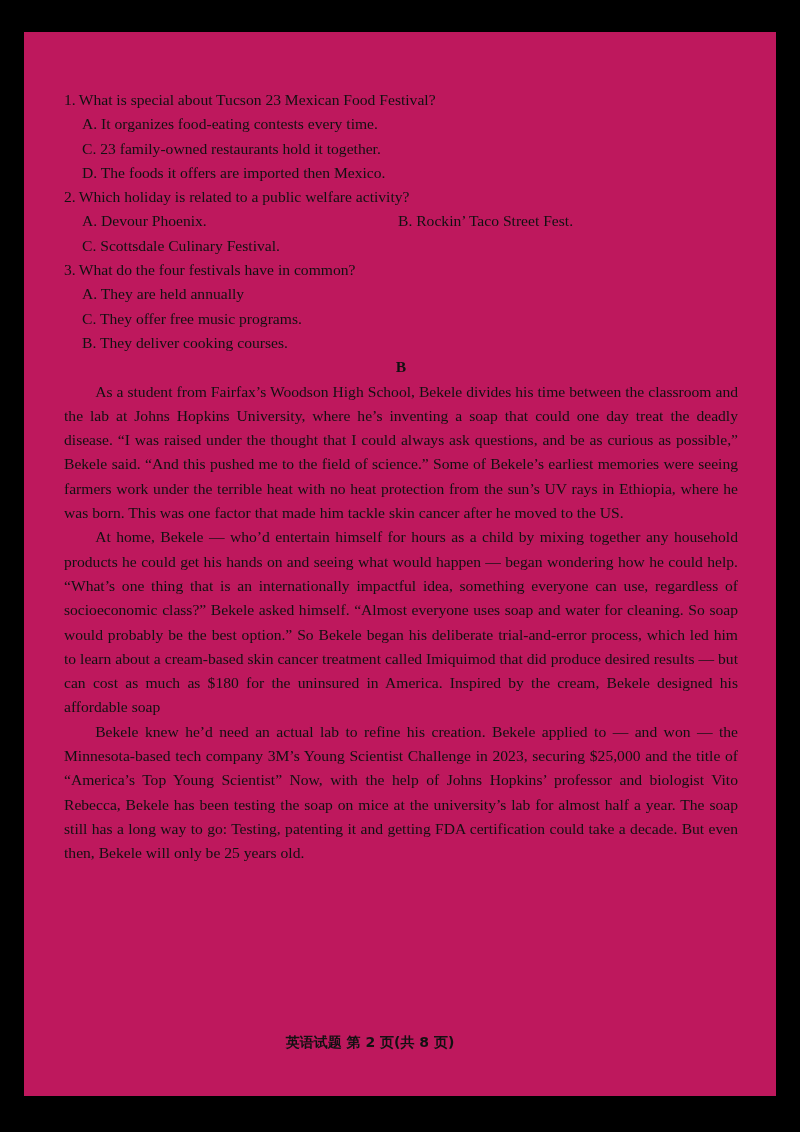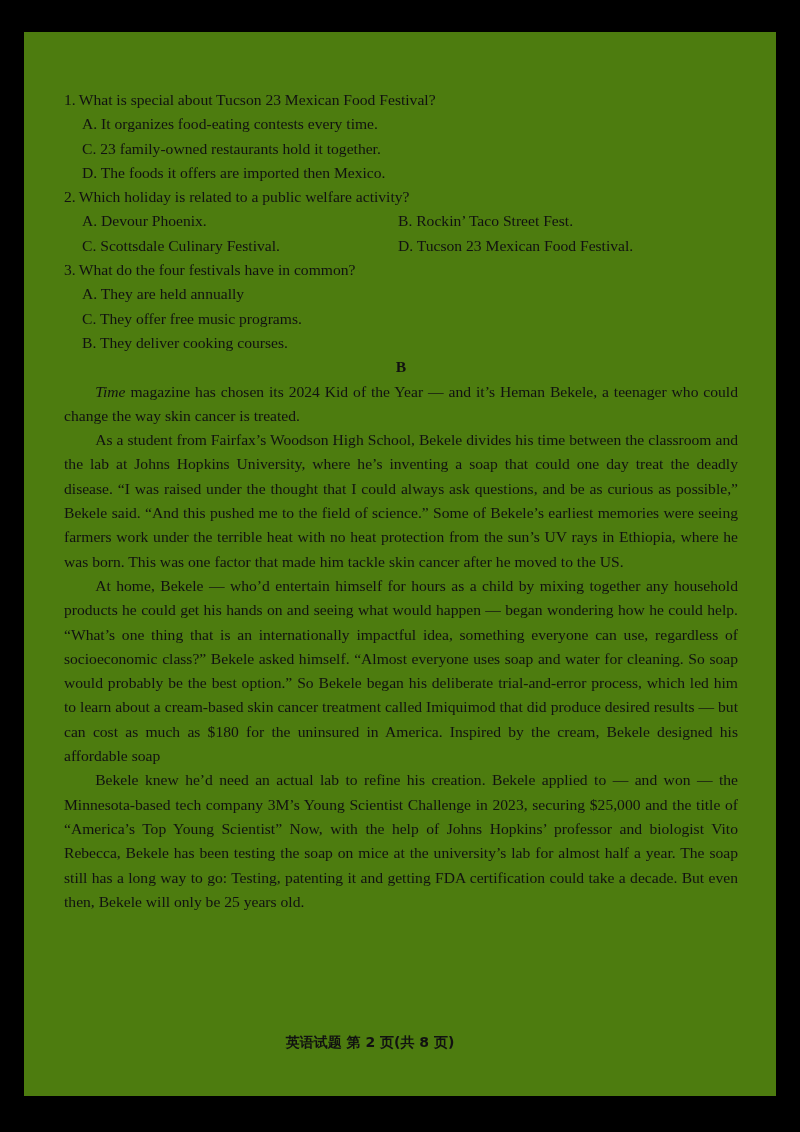--- a/index.html
+++ b/index.html
@@ -12,21 +12,21 @@
       height: 1132px;
       position: relative;
       overflow: hidden;
     }
     .page {
       position: absolute;
       left: 24px;
       top: 32px;
       width: 752px;
       height: 1064px;
-      background: #4d7c0f;
+      background: #be185d;
       font-family: "Liberation Serif", "DejaVu Serif", serif;
       color: #111;
     }
     .content {
       position: absolute;
       left: 40px;
       top: 56px;
       width: 674px;
       font-size: 15.6px;
       line-height: 24.3px;
@@ -88,34 +88,32 @@
       <p class="opt"><span>C.</span> <span>23 family-owned restaurants hold it together.</span></p>
       <p class="opt"><span>D.</span> <span>The foods it offers are imported then Mexico.</span></p>
     </div>
 
     <div>
       <p class="q-stem"><span class="q-num">2.</span><span>Which holiday is related to a public welfare activity?</span></p>
       <div class="opt-grid">
         <p class="opt"><span>A.</span> <span>Devour Phoenix.</span></p>
         <p class="opt"><span>B.</span> <span>Rockin’ Taco Street Fest.</span></p>
         <p class="opt"><span>C.</span> <span>Scottsdale Culinary Festival.</span></p>
-        <p class="opt"><span>D.</span> <span>Tucson 23 Mexican Food Festival.</span></p>
       </div>
     </div>
 
     <div>
       <p class="q-stem"><span class="q-num">3.</span><span>What do the four festivals have in common?</span></p>
       <p class="opt"><span>A.</span> <span>They are held annually</span></p>
       <p class="opt"><span>C.</span> <span>They offer free music programs.</span></p>
       <p class="opt"><span>B.</span> <span>They deliver cooking courses.</span></p>
     </div>
 
     <div>
       <p class="section-title">B</p>
-      <p class="para"><i>Time</i><span> magazine has chosen its 2024 Kid of the Year — and it’s Heman Bekele, a teenager who could change the way skin cancer is treated.</span></p>
       <p class="para">As a student from Fairfax’s Woodson High School, Bekele divides his time between the classroom and the lab at Johns Hopkins University, where he’s inventing a soap that could one day treat the deadly disease. “I was raised under the thought that I could always ask questions, and be as curious as possible,” Bekele said. “And this pushed me to the field of science.” Some of Bekele’s earliest memories were seeing farmers work under the terrible heat with no heat protection from the sun’s UV rays in Ethiopia, where he was born. This was one factor that made him tackle skin cancer after he moved to the US.</p>
       <p class="para">At home, Bekele — who’d entertain himself for hours as a child by mixing together any household products he could get his hands on and seeing what would happen — began wondering how he could help. “What’s one thing that is an internationally impactful idea, something everyone can use, regardless of socioeconomic class?” Bekele asked himself. “Almost everyone uses soap and water for cleaning. So soap would probably be the best option.” So Bekele began his deliberate trial-and-error process, which led him to learn about a cream-based skin cancer treatment called Imiquimod that did produce desired results — but can cost as much as $180 for the uninsured in America. Inspired by the cream, Bekele designed his affordable soap</p>
       <p class="para">Bekele knew he’d need an actual lab to refine his creation. Bekele applied to — and won — the Minnesota-based tech company 3M’s Young Scientist Challenge in 2023, securing $25,000 and the title of “America’s Top Young Scientist” Now, with the help of Johns Hopkins’ professor and biologist Vito Rebecca, Bekele has been testing the soap on mice at the university’s lab for almost half a year. The soap still has a long way to go: Testing, patenting it and getting FDA certification could take a decade. But even then, Bekele will only be 25 years old.</p>
     </div>
 
   </div>
 
   <div class="footer">英语试题 第 2 页(共 8 页)</div>
 </div>
 

